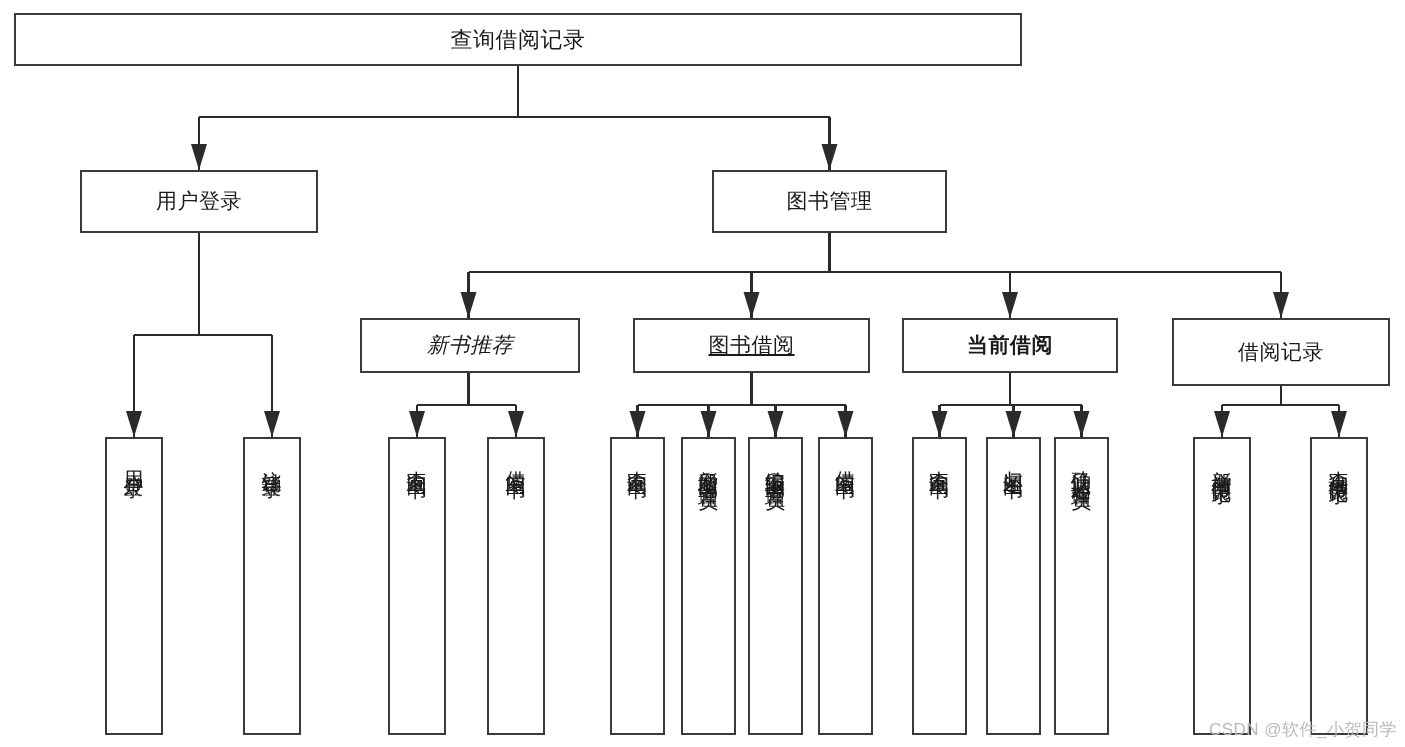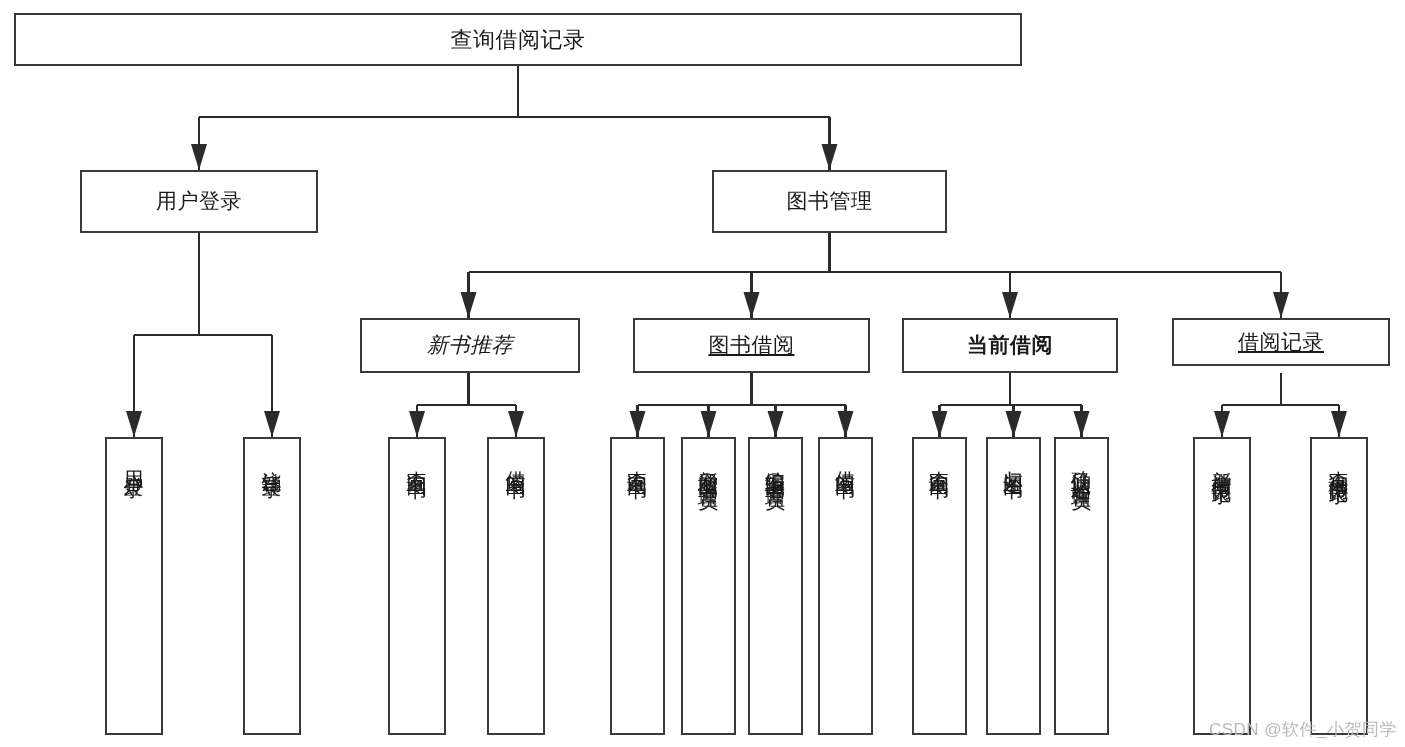--- a/index.html
+++ b/index.html
@@ -143,21 +143,21 @@
       </div>
       <div class="node horizontal" style="left: 360px; top: 318px; width: 220px; height: 55px; font-style: italic;">
         <span class="node-label">新书推荐</span>
       </div>
       <div class="node horizontal" style="left: 633px; top: 318px; width: 237px; height: 55px; text-decoration: underline;">
         <span class="node-label">图书借阅</span>
       </div>
       <div class="node horizontal" style="left: 902px; top: 318px; width: 216px; height: 55px; font-weight: bold;">
         <span class="node-label">当前借阅</span>
       </div>
-      <div class="node horizontal" style="left: 1172px; top: 318px; width: 218px; height: 48px; text-decoration: underline;">
+      <div class="node horizontal" style="left: 1172px; top: 318px; width: 218px; height: 68px;">
         <span class="node-label">借阅记录</span>
       </div>
       <div class="node vertical" style="left: 105px; top: 437px; width: 58px; height: 298px;">
         <span class="node-label">用户登录</span>
       </div>
       <div class="node vertical" style="left: 243px; top: 437px; width: 58px; height: 298px;">
         <span class="node-label">注销登录</span>
       </div>
       <div class="node vertical" style="left: 388px; top: 437px; width: 58px; height: 298px;">
         <span class="node-label">查询图书</span>

